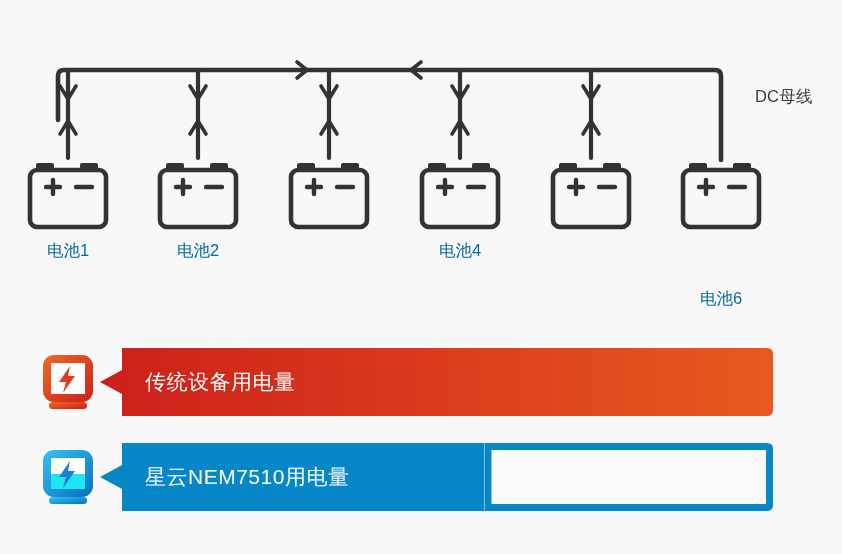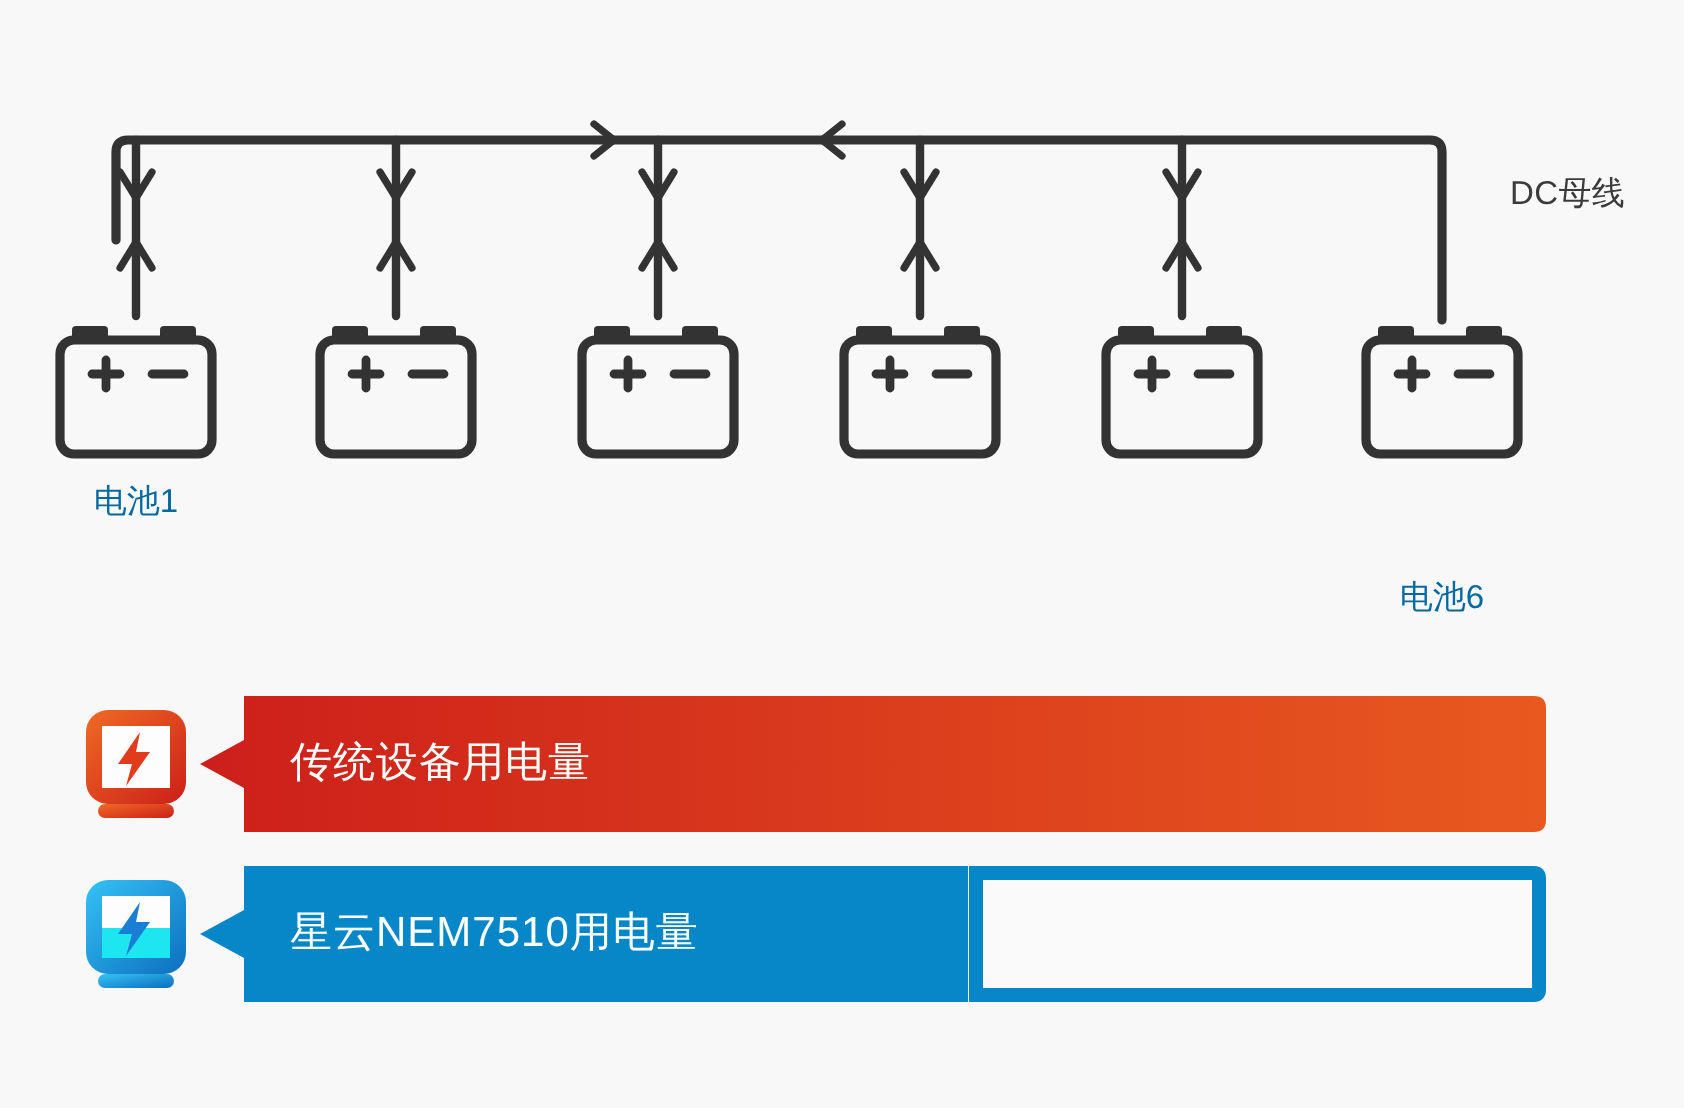--- a/index.html
+++ b/index.html
@@ -52,21 +52,21 @@
     white-space: nowrap;
   }
 
   
   .bar-row {
     position: absolute;
     left: 0;
     width: 842px;
   }
   .bar-row.red  { top: 348px; height: 76px; border-radius: 16px; }
-  .bar-row.blue { top: 433px; height: 68px; }
+  .bar-row.blue { top: 443px; height: 68px; }
 
   .bar-icon {
     position: absolute;
     left: 40px;
     top: 5px;
     width: 56px;
     height: 58px;
   }
 
   .bar-body {
@@ -190,20 +190,22 @@
       <rect x="733" y="163" width="18" height="7" rx="2" fill="#333333"></rect>
       <rect x="683" y="170" width="76" height="57" rx="7" fill="none" stroke="#333333" stroke-width="4.6"></rect>
       <path d="M699,187 L713,187 M706,180 L706,194" stroke="#333333" stroke-width="4.4" stroke-linecap="round"></path>
       <path d="M729,187 L745,187" stroke="#333333" stroke-width="4.4" stroke-linecap="round"></path>
     </g>
   </svg>
 
   <div class="bus-label">DC母线</div>
 
   <div class="battery-label" style="left:8px;">电池1</div>
+  <div class="battery-label" style="left:138px;">电池2</div>
+  <div class="battery-label" style="left:400px;">电池4</div>
   <div class="battery-label" style="left:661px;margin-top:48px;">电池6</div>
 
   <div class="bar-row red">
 
     <svg class="bar-icon" viewBox="0 0 56 58">
       <defs>
         <linearGradient id="redIconGrad" x1="0" y1="0" x2="1" y2="1">
           <stop offset="0%" stop-color="#ef6a24"></stop>
           <stop offset="100%" stop-color="#cc1f1a"></stop>
         </linearGradient>

